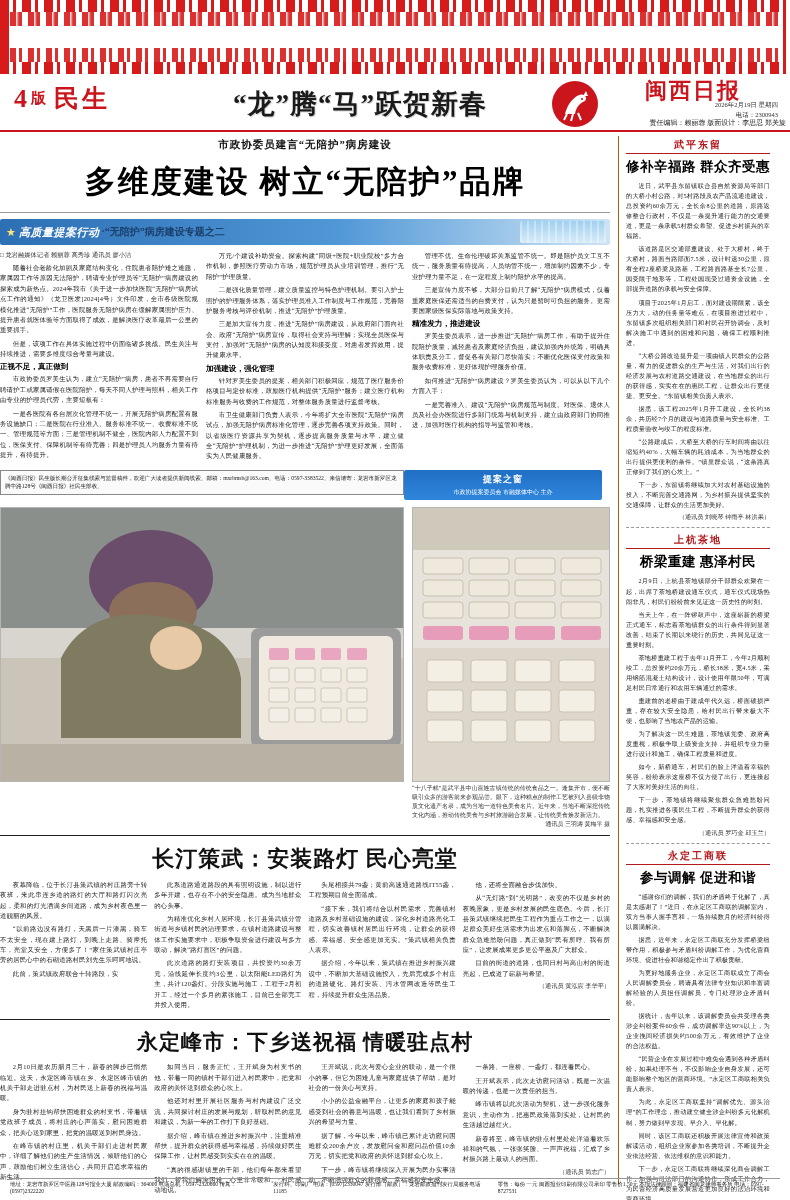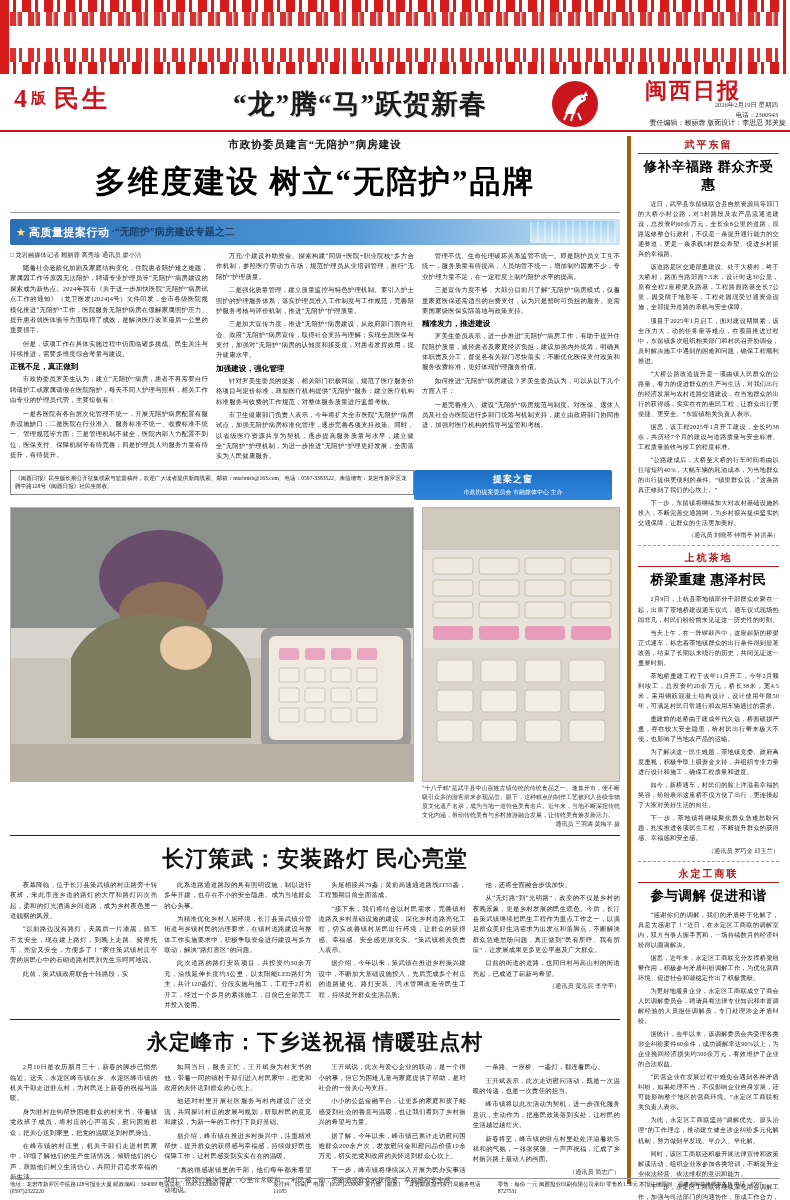--- a/index.html
+++ b/index.html
@@ -96,26 +96,26 @@
     font-size:6.5px; color:#333; text-align:right; line-height:1.5;
   }
   .paper-meta .row { display:flex; justify-content:flex-end; gap:6px;}
   .editors {
     position:absolute; right:4px; top:44px; width:300px;
     font-size:7px; color:#222; text-align:right;
   }
 
   
   .body-wrap {
-    position:absolute; top:136px; left:10px; width:770px; height:1048px;
-    display:flex; gap:7px;
+    position:absolute; top:136px; left:0; width:770px; height:1048px;
+    display:flex; gap:7px;justify-content:space-between;
   }
   .left-col { width:610px; position:relative; }
   .right-col {
-    width:152px; border-left:4px solid #a16207; padding-left:7px;
+    width:152px; border-left:1px solid #a16207; padding-left:7px;
     position:relative;
   }
 
   
   .kicker {
     text-align:center; font-size:10.5px; color:#111; letter-spacing:1px;
     margin-top:2px; font-weight:bold;
   }
   .main-title {
     text-align:center; font-size:31px; font-weight:bold; letter-spacing:2px;
@@ -125,21 +125,21 @@
   .rule-thin { border-top:1px solid #999; margin:4px 0 6px; }
 
   
   .special-banner {
     height:26px; display:flex; align-items:center;
     background: linear-gradient(90deg,#2d6fb5 0%, #4f97d6 55%, #cfe4f5 100%);
     border-radius:2px; padding:0 6px; margin-bottom:6px;
     position:relative; overflow:hidden;
   }
   .special-banner .star { color:#ffe37a; font-size:11px; margin-right:3px;}
-  .special-banner .t1 { color:#fff; font-size:11px; font-weight:bold; letter-spacing:.5px;}
+  .special-banner .t1 { color:#fff; font-size:11px; font-weight:bold; letter-spacing:.5px;font-style:italic;}
   .special-banner .t2 { color:#1b3f6b; font-size:10px; font-weight:bold; margin-left:2px;}
   .special-banner .deco {
     position:absolute; right:4px; top:2px; width:86px; height:22px;
     background:
       repeating-linear-gradient(90deg, rgba(255,255,255,.35) 0 2px, transparent 2px 7px),
       linear-gradient(180deg,#9fd0ef,#d9ecf9);
     border-radius:2px;
   }
 
   

